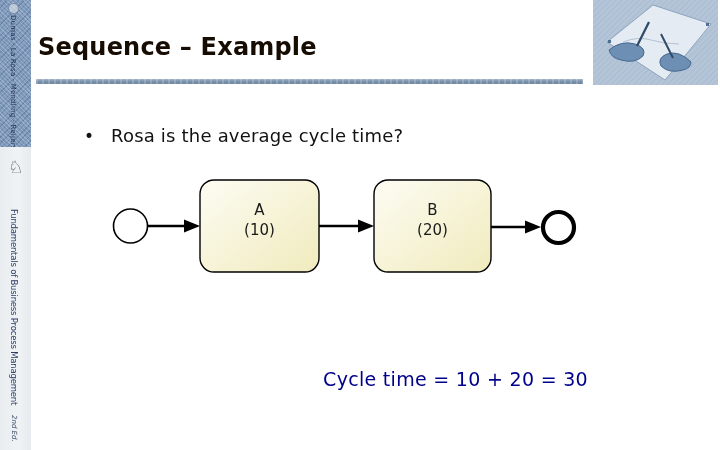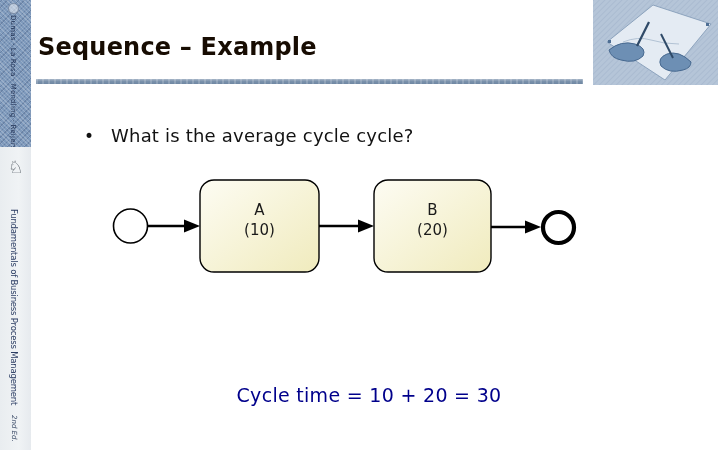--- a/index.html
+++ b/index.html
@@ -59,21 +59,21 @@
   }
   
   .bullet-row{
     position:absolute;left:84px;top:124px;display:flex;align-items:flex-start;
     color:#121212;
   }
   .bullet-marker{font-size:17px;line-height:24px;margin-right:17px;}
   .bullet-text{font-size:18px;line-height:24px;letter-spacing:0.2px;}
   .diagram{position:absolute;left:100px;top:165px;display:block;}
   .cycle-time{
-    position:absolute;left:118px;top:368px;width:470px;margin:16px;text-align:center;
+    position:absolute;left:118px;top:368px;width:470px;margin:0;text-align:right;
     font-size:19px;color:#00008b;letter-spacing:0.3px;
   }
 </style>
 </head>
 <body>
 
 <div class="slide">
 
   <div class="spine-top">
     <div class="spine-seal"></div>
@@ -106,21 +106,21 @@
     <path d="M16,50 Q28,40 42,44 Q54,48 50,56 Q42,64 28,60 Q18,58 16,50 Z" fill="#6d8fb4" stroke="#46688f" stroke-width="1"></path>
     <path d="M44,46 L56,22" stroke="#2f4a68" stroke-width="2.2"></path>
     <path d="M98,62 Q86,50 74,54 Q64,58 68,66 Q76,74 90,70 Q98,68 98,62 Z" fill="#6d8fb4" stroke="#46688f" stroke-width="1"></path>
     <path d="M80,58 L68,34" stroke="#2f4a68" stroke-width="2"></path>
     <rect x="15" y="40" width="3" height="3" fill="#4e6e94"></rect>
     <rect x="113" y="23" width="3" height="3" fill="#4e6e94"></rect>
   </svg>
 
   <div class="bullet-row">
     <span class="bullet-marker">•</span>
-    <span class="bullet-text">What is the average cycle cycle?</span>
+    <span class="bullet-text">Rosa is the average cycle time?</span>
   </div>
 
   <svg class="diagram" width="480" height="125" viewBox="0 0 480 125">
 
     <circle cx="30.5" cy="61" r="17" fill="#ffffff" stroke="#000000" stroke-width="1.6"></circle>
 
     <line x1="48" y1="61" x2="85" y2="61" stroke="#000000" stroke-width="2.4"></line>
     <polygon points="100,61 84,54.6 84,67.4" fill="#000000"></polygon>
 
     <rect x="100" y="15" width="119" height="92" rx="14" ry="14" fill="url(#taskGrad2)" stroke="#000000" stroke-width="1.4"></rect>

